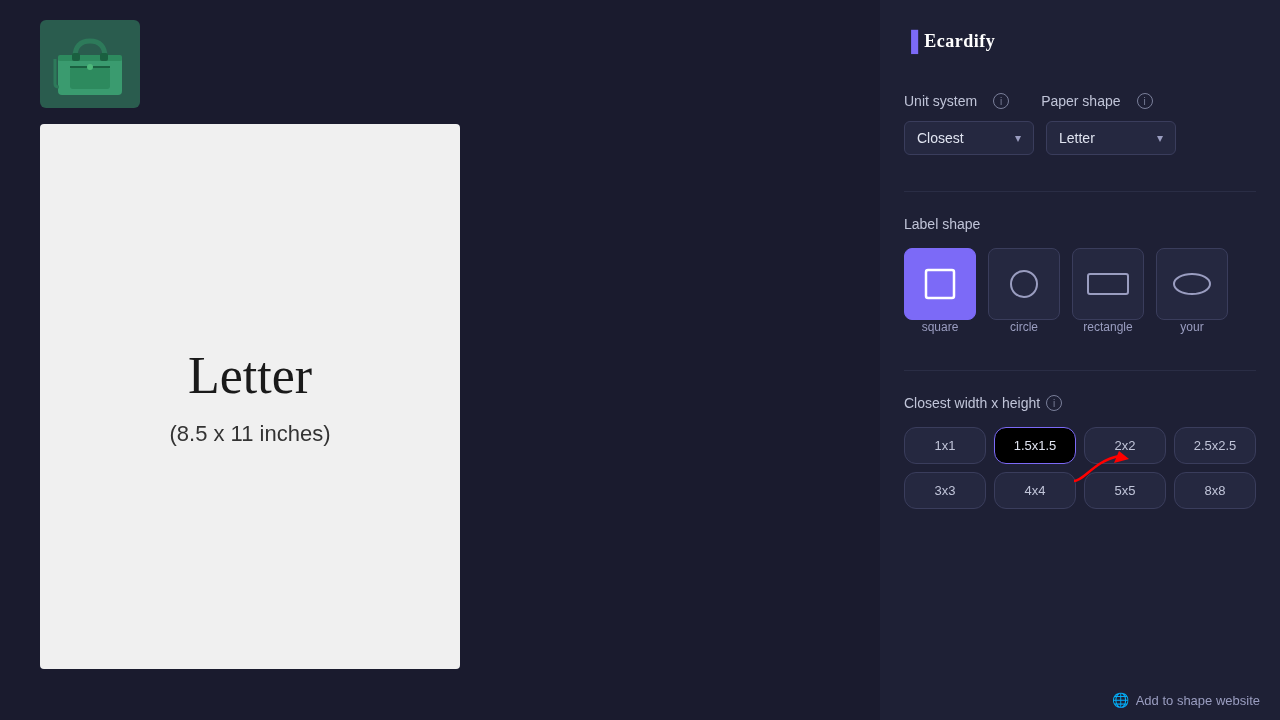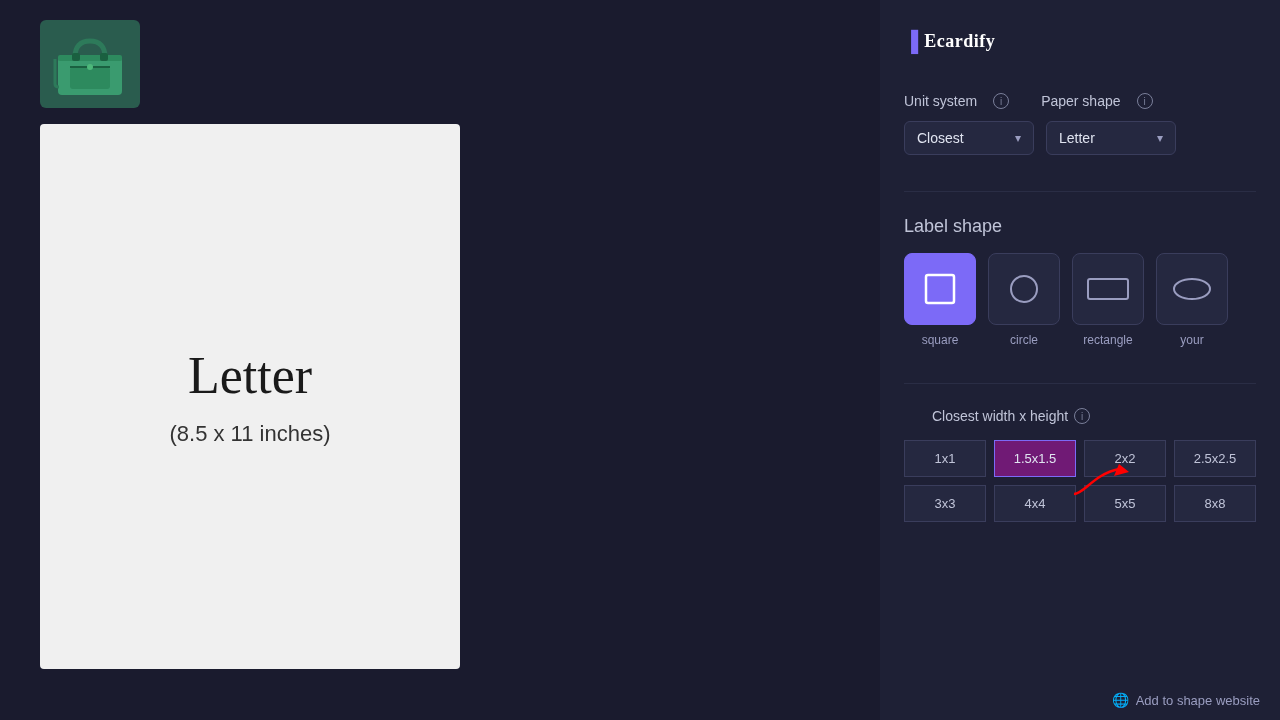--- a/index.html
+++ b/index.html
@@ -154,36 +154,36 @@
     }
 
     .divider {
       height: 1px;
       background: #2a2d45;
       margin: 8px 0 24px 0;
     }
 
     .shape-section-label {
       color: #c0c4d8;
-      font-size: 18px;
+      font-size: 14px;
       font-weight: 500;
       margin-bottom: 16px;
     }
 
     .shapes-row {
       display: flex;
       gap: 12px;
       align-items: flex-start;
     }
 
     .shape-item {
       display: flex;
       flex-direction: column;
       align-items: center;
-      gap: 8px;
+      gap: 0;
       cursor: pointer;
     }
 
     .shape-box {
       width: 72px;
       height: 72px;
       border-radius: 8px;
       display: flex;
       align-items: center;
       justify-content: center;
@@ -202,44 +202,43 @@
     }
 
     .closest-section-label {
       color: #c0c4d8;
       font-size: 14px;
       font-weight: 500;
       display: flex;
       align-items: center;
       gap: 6px;
       margin-bottom: 16px;
-      margin-left: 28px;
     }
 
     .size-grid {
       display: grid;
       grid-template-columns: repeat(4, 1fr);
       gap: 8px;
     }
 
     .size-btn {
       background: #252840;
       border: 1px solid #3a3d5c;
-      border-radius: 0;
+      border-radius: 12px;
       color: #c0c4d8;
       font-size: 13px;
       padding: 10px 12px;
       text-align: center;
       cursor: pointer;
     }
 
     .size-btn.active {
       border-color: #7c6af7;
       color: #e0e4f0;
-      background: #701a75;
+      background: #000000;
     }
 
     .add-to-website {
       position: absolute;
       bottom: 12px;
       right: 20px;
       display: flex;
       align-items: center;
       gap: 6px;
       color: #9a9dc0;

